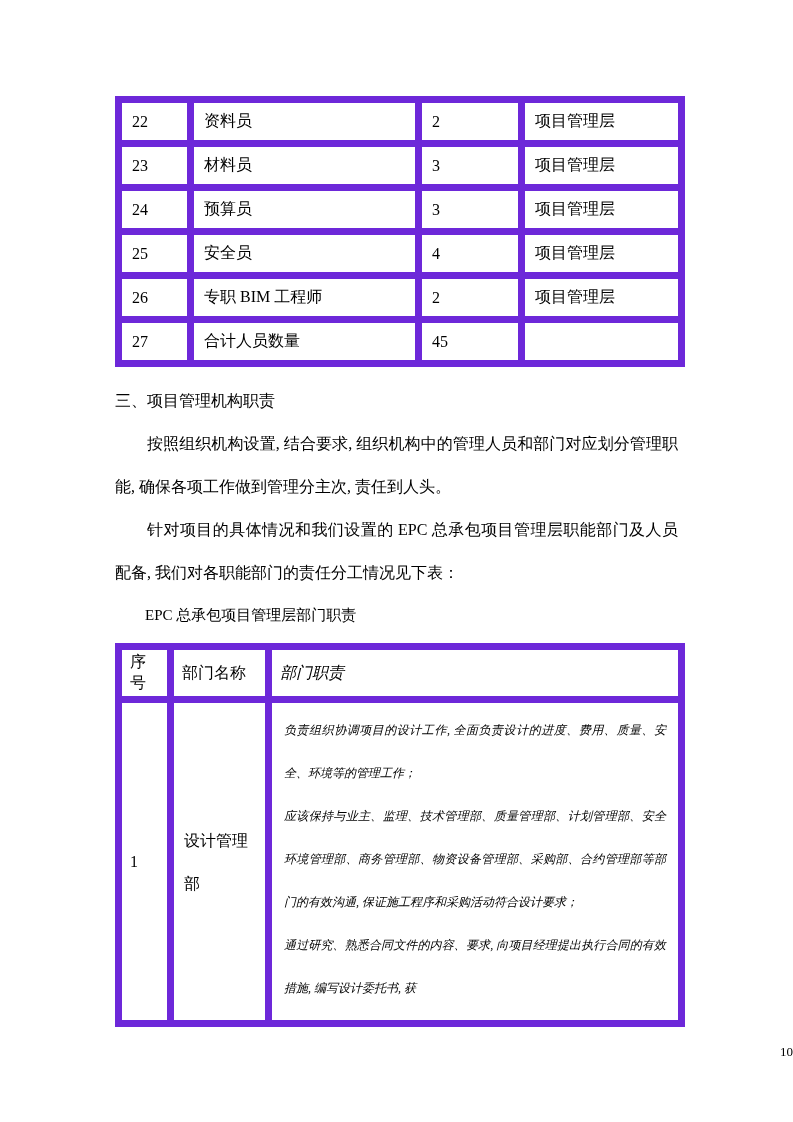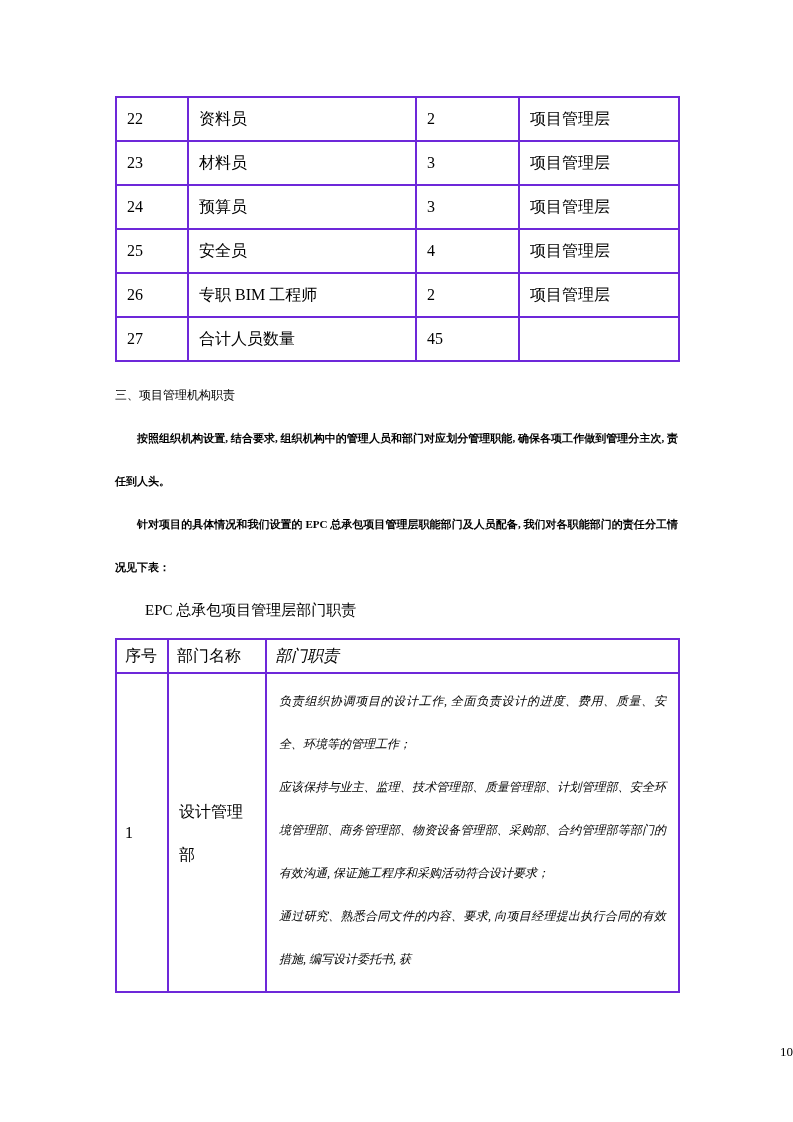--- a/index.html
+++ b/index.html
@@ -15,46 +15,45 @@
     color: #000000;
     font-size: 16px;
     overflow: hidden;
   }
   table {
     border-collapse: collapse;
     table-layout: fixed;
     width: 563px;
   }
   td, th {
-    border: 2px solid #6d28d9;
+    border: 7px solid #6d28d9;
     font-weight: normal;
     text-align: left;
     vertical-align: middle;
     font-size: 16px;
     padding: 2px 10px;
     overflow: hidden;
   }
   
   .t1 td { height: 44px; }
   .t1 .c-no    { width: 72px; }
   .t1 .c-title { width: 228px; }
   .t1 .c-count { width: 103px; }
   .t1 .c-level { width: 160px; }
   
   .heading {
     margin-top: 12px;
     line-height: 43px;
-    font-size: 12px;
+    font-size: 16px;
   }
   .para {
     text-indent: 2em;
     line-height: 43px;
     text-align: justify;
-    font-size: 11px;
-    font-weight: bold;
+    font-size: 16px;
   }
   .caption {
     text-indent: 2em;
     line-height: 43px;
     font-size: 15px;
     margin-bottom: 6px;
   }
   
   .t2 th { height: 34px; padding: 2px 8px; }
   .t2 .c2-no   { width: 52px; }

